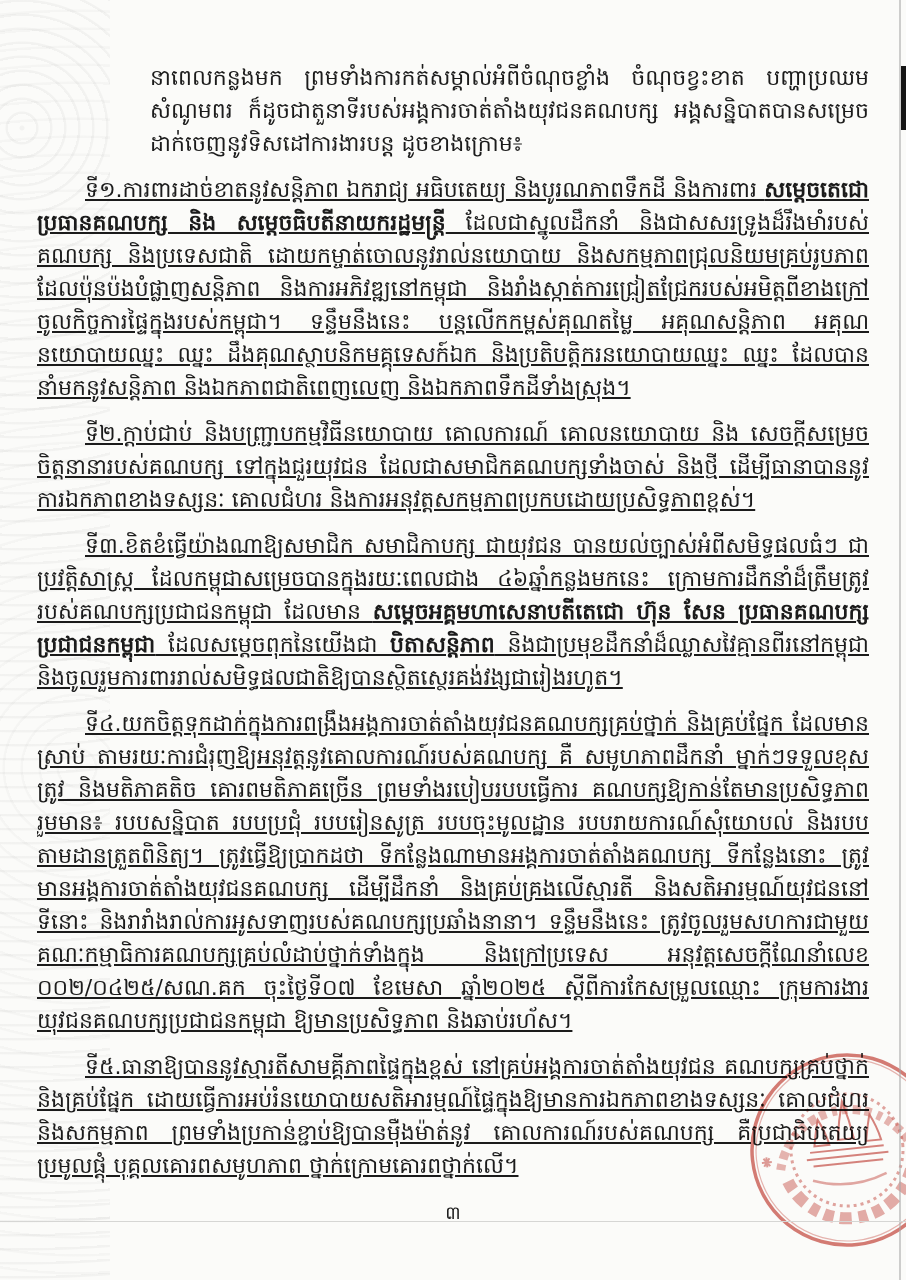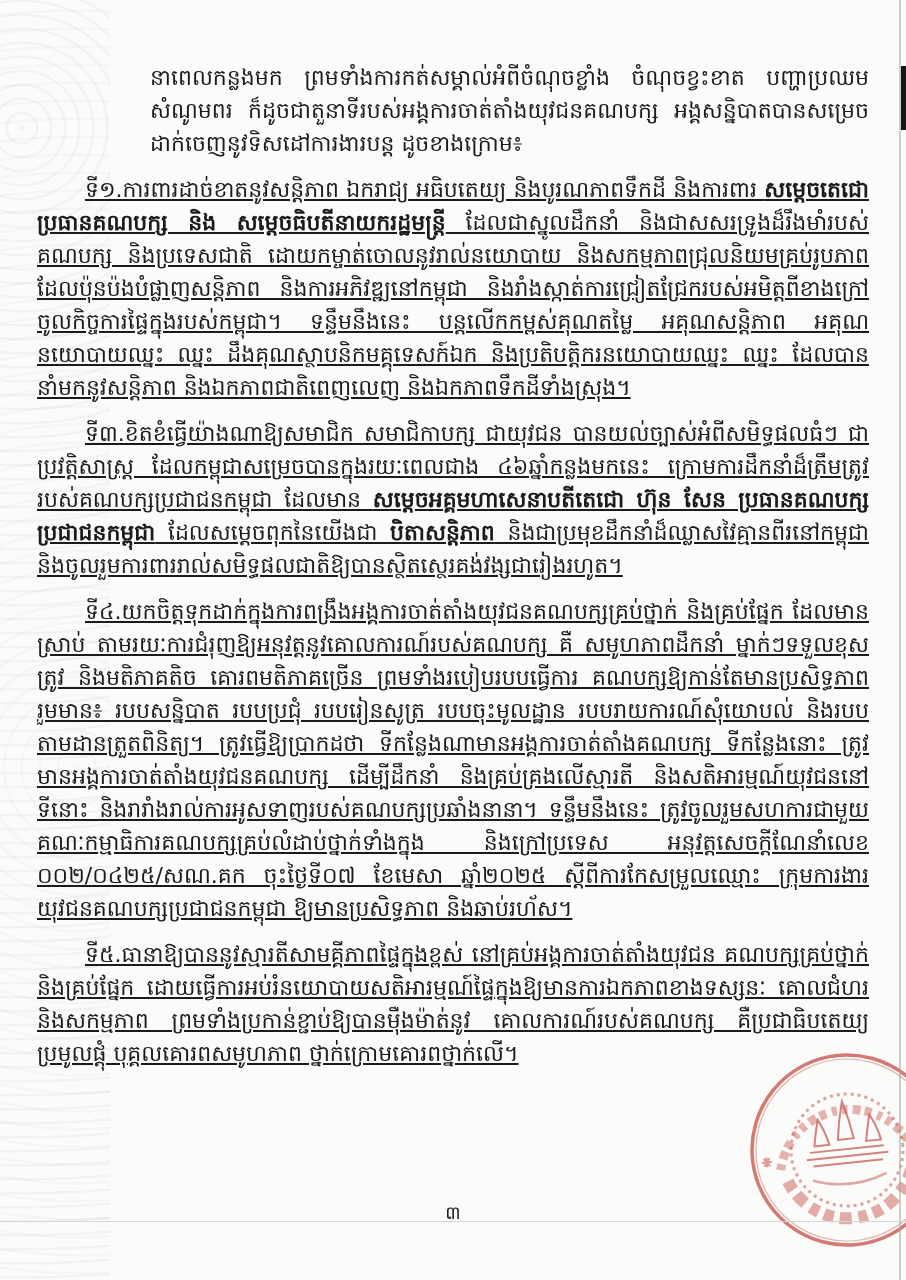--- a/index.html
+++ b/index.html
@@ -50,20 +50,21 @@
 </style>
 </head>
 <body>
 
 <div class="scan-noise"></div>
 
 <div class="text-area">
   <p class="continuation">នាពេលកន្លងមក ព្រមទាំងការកត់សម្គាល់អំពីចំណុចខ្លាំង ចំណុចខ្វះខាត បញ្ហាប្រឈម សំណូមពរ ក៏ដូចជាតួនាទីរបស់អង្គការចាត់តាំងយុវជនគណបក្ស អង្គសន្និបាតបានសម្រេចដាក់ចេញនូវទិសដៅការងារបន្ត ដូចខាងក្រោម៖</p>
   <div>
       <p class="para"><span class="seg">ទី១.ការពារដាច់ខាតនូវសន្តិភាព ឯករាជ្យ អធិបតេយ្យ និងបូរណភាពទឹកដី និងការពារ </span><span class="seg bold">សម្តេចតេជោប្រធានគណបក្ស និង សម្តេចធិបតីនាយករដ្ឋមន្ត្រី</span><span class="seg"> ដែលជាស្នូលដឹកនាំ និងជាសសរទ្រូងដ៏រឹងមាំរបស់គណបក្ស និងប្រទេសជាតិ ដោយកម្ចាត់ចោលនូវរាល់នយោបាយ និងសកម្មភាពជ្រុលនិយមគ្រប់រូបភាព ដែលប៉ុនប៉ងបំផ្លាញសន្តិភាព និងការអភិវឌ្ឍនៅកម្ពុជា និងរាំងស្កាត់ការជ្រៀតជ្រែករបស់អមិត្តពីខាងក្រៅចូលកិច្ចការផ្ទៃក្នុងរបស់កម្ពុជា។ ទន្ទឹមនឹងនេះ បន្តលើកកម្ពស់គុណតម្លៃ អគុណសន្តិភាព អគុណនយោបាយឈ្នះ ឈ្នះ ដឹងគុណស្ថាបនិកមគ្គុទេសក៍ឯក និងប្រតិបត្តិករនយោបាយឈ្នះ ឈ្នះ ដែលបាននាំមកនូវសន្តិភាព និងឯកភាពជាតិពេញលេញ និងឯកភាពទឹកដីទាំងស្រុង។</span></p>
+      <p class="para"><span class="seg">ទី២.ក្តាប់ជាប់ និងបញ្ជ្រាបកម្មវិធីនយោបាយ គោលការណ៍ គោលនយោបាយ និង សេចក្តីសម្រេចចិត្តនានារបស់គណបក្ស ទៅក្នុងជួរយុវជន ដែលជាសមាជិកគណបក្សទាំងចាស់ និងថ្មី ដើម្បីធានាបាននូវការឯកភាពខាងទស្សនៈ គោលជំហរ និងការអនុវត្តសកម្មភាពប្រកបដោយប្រសិទ្ធភាពខ្ពស់។</span></p>
       <p class="para"><span class="seg">ទី៣.ខិតខំធ្វើយ៉ាងណាឱ្យសមាជិក សមាជិកាបក្ស ជាយុវជន បានយល់ច្បាស់អំពីសមិទ្ធផលធំៗ ជាប្រវត្តិសាស្ត្រ ដែលកម្ពុជាសម្រេចបានក្នុងរយៈពេលជាង ៤៦ឆ្នាំកន្លងមកនេះ ក្រោមការដឹកនាំដ៏ត្រឹមត្រូវរបស់គណបក្សប្រជាជនកម្ពុជា ដែលមាន </span><span class="seg bold">សម្តេចអគ្គមហាសេនាបតីតេជោ ហ៊ុន សែន ប្រធានគណបក្សប្រជាជនកម្ពុជា</span><span class="seg"> ដែលសម្តេចពុកនៃយើងជា </span><span class="seg bold">បិតាសន្តិភាព</span><span class="seg"> និងជាប្រមុខដឹកនាំដ៏ឈ្លាសវៃគ្មានពីរនៅកម្ពុជា និងចូលរួមការពាររាល់សមិទ្ធផលជាតិឱ្យបានស្ថិតស្ថេរគង់វង្សជារៀងរហូត។</span></p>
       <p class="para"><span class="seg">ទី៤.យកចិត្តទុកដាក់ក្នុងការពង្រឹងអង្គការចាត់តាំងយុវជនគណបក្សគ្រប់ថ្នាក់ និងគ្រប់ផ្នែក ដែលមានស្រាប់ តាមរយៈការជំរុញឱ្យអនុវត្តនូវគោលការណ៍របស់គណបក្ស គឺ សមូហភាពដឹកនាំ ម្នាក់ៗទទួលខុសត្រូវ និងមតិភាគតិច គោរពមតិភាគច្រើន ព្រមទាំងរបៀបរបបធ្វើការ គណបក្សឱ្យកាន់តែមានប្រសិទ្ធភាព រួមមាន៖ របបសន្និបាត របបប្រជុំ របបរៀនសូត្រ របបចុះមូលដ្ឋាន របបរាយការណ៍សុំយោបល់ និងរបបតាមដានត្រួតពិនិត្យ។ ត្រូវធ្វើឱ្យប្រាកដថា ទីកន្លែងណាមានអង្គការចាត់តាំងគណបក្ស ទីកន្លែងនោះ ត្រូវមានអង្គការចាត់តាំងយុវជនគណបក្ស ដើម្បីដឹកនាំ និងគ្រប់គ្រងលើស្មារតី និងសតិអារម្មណ៍យុវជននៅទីនោះ និងរារាំងរាល់ការអូសទាញរបស់គណបក្សប្រឆាំងនានា។ ទន្ទឹមនឹងនេះ ត្រូវចូលរួមសហការជាមួយគណៈកម្មាធិការគណបក្សគ្រប់លំដាប់ថ្នាក់ទាំងក្នុង និងក្រៅប្រទេស អនុវត្តសេចក្តីណែនាំលេខ ០០២/០៤២៥/សណ.គក ចុះថ្ងៃទី០៧ ខែមេសា ឆ្នាំ២០២៥ ស្តីពីការកែសម្រួលឈ្មោះ ក្រុមការងារយុវជនគណបក្សប្រជាជនកម្ពុជា ឱ្យមានប្រសិទ្ធភាព និងឆាប់រហ័ស។</span></p>
       <p class="para"><span class="seg">ទី៥.ធានាឱ្យបាននូវស្មារតីសាមគ្គីភាពផ្ទៃក្នុងខ្ពស់ នៅគ្រប់អង្គការចាត់តាំងយុវជន គណបក្សគ្រប់ថ្នាក់ និងគ្រប់ផ្នែក ដោយធ្វើការអប់រំនយោបាយសតិអារម្មណ៍ផ្ទៃក្នុងឱ្យមានការឯកភាពខាងទស្សនៈ គោលជំហរ និងសកម្មភាព ព្រមទាំងប្រកាន់ខ្ជាប់ឱ្យបានម៉ឺងម៉ាត់នូវ គោលការណ៍របស់គណបក្ស គឺប្រជាធិបតេយ្យប្រមូលផ្តុំ បុគ្គលគោរពសមូហភាព ថ្នាក់ក្រោមគោរពថ្នាក់លើ។</span></p>
     </div>
 </div>
 
 <div class="page-number">៣</div>
 
 <svg class="stamp" viewBox="0 0 210 210" xmlns="http://www.w3.org/2000/svg">
   <g stroke="#c5453c" fill="none" transform="rotate(-6 105 105)">

